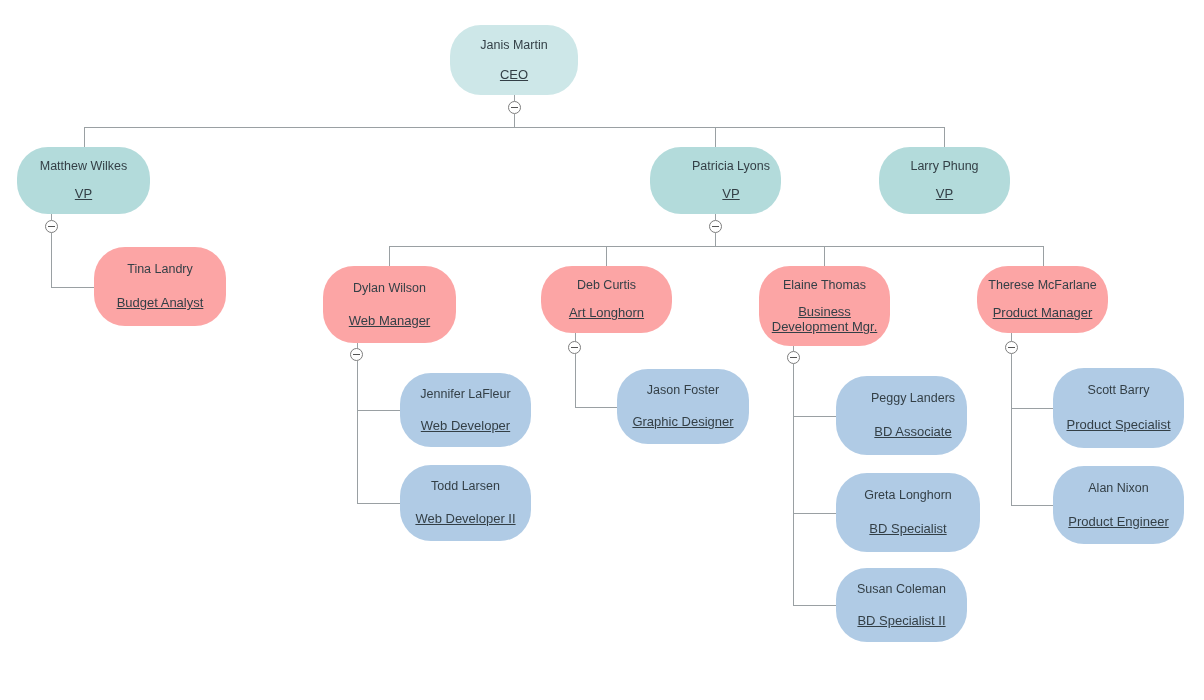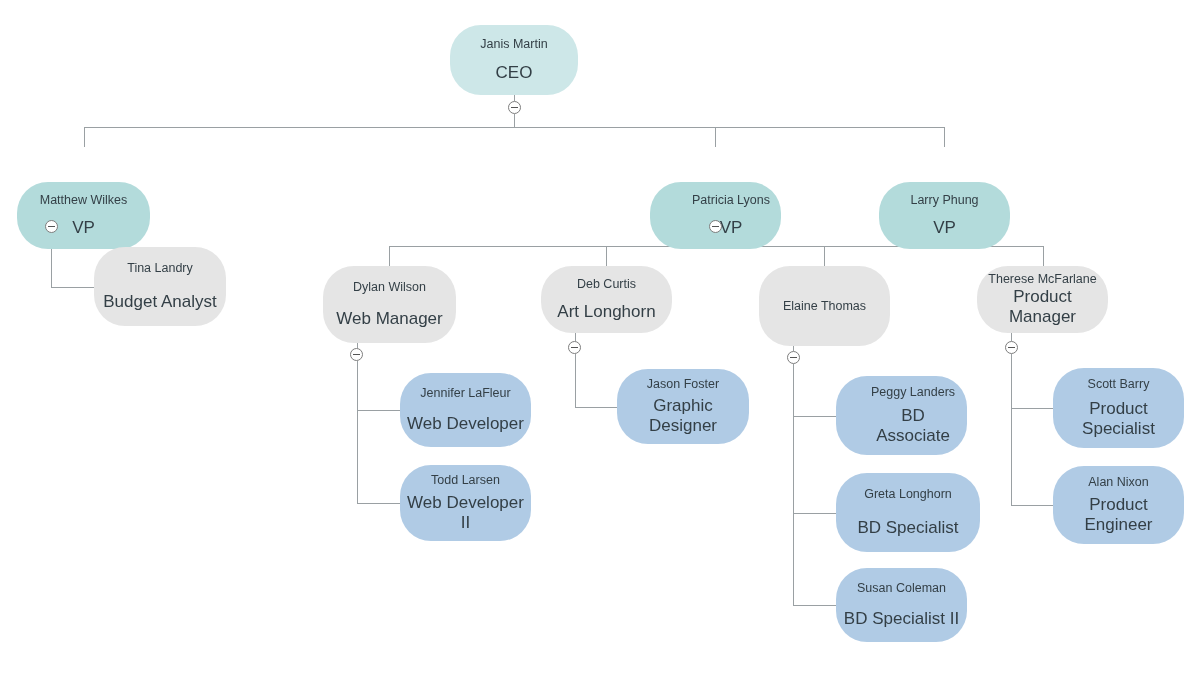--- a/index.html
+++ b/index.html
@@ -39,26 +39,27 @@
     padding: 6px 5px;
     line-height: 1.18;
     border-radius: 31px;
   }
   .node .node-name {
     font-size: 12.5px;
     color: #333f46;
     white-space: nowrap;
   }
   .node .node-title {
-    font-size: 17px;
+    font-size: 13px;
     color: #333f46;
+    text-decoration: underline;
   }
   .level-0 { background: #cde7e8; }
-  .level-1 { background: #b3dbdb; margin-top: 35px; }
-  .level-2 { background: #e5e5e5; }
+  .level-1 { background: #b3dbdb; }
+  .level-2 { background: #fca5a5; }
   .level-3 { background: #b0cbe5; }
 
   .toggle {
     position: absolute;
     width: 13px;
     height: 13px;
     border-radius: 50%;
     background: #ffffff;
     border: 1px solid #7d7d7d;
     box-sizing: border-box;
@@ -145,20 +146,21 @@
         <div class="node-title">Web Manager</div>
       </div>
       <div class="toggle" style="left: 350px; top: 348px;"></div>
       <div class="node level-2" style="left: 541px; top: 266px; width: 131px; height: 67px;">
         <div class="node-name">Deb Curtis</div>
         <div class="node-title">Art Longhorn</div>
       </div>
       <div class="toggle" style="left: 568px; top: 341px;"></div>
       <div class="node level-2" style="left: 759px; top: 266px; width: 131px; height: 80px;">
         <div class="node-name">Elaine Thomas</div>
+        <div class="node-title">Business Development Mgr.</div>
       </div>
       <div class="toggle" style="left: 787px; top: 351px;"></div>
       <div class="node level-2" style="left: 977px; top: 266px; width: 131px; height: 67px;">
         <div class="node-name">Therese McFarlane</div>
         <div class="node-title">Product Manager</div>
       </div>
       <div class="toggle" style="left: 1005px; top: 341px;"></div>
       <div class="node level-3" style="left: 400px; top: 373px; width: 131px; height: 74px;">
         <div class="node-name">Jennifer LaFleur</div>
         <div class="node-title">Web Developer</div>

